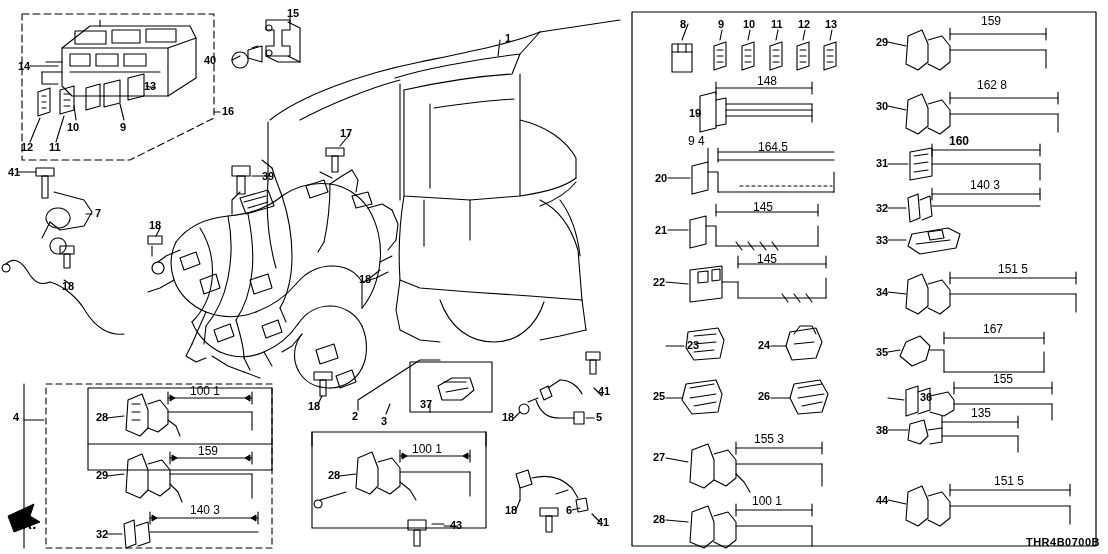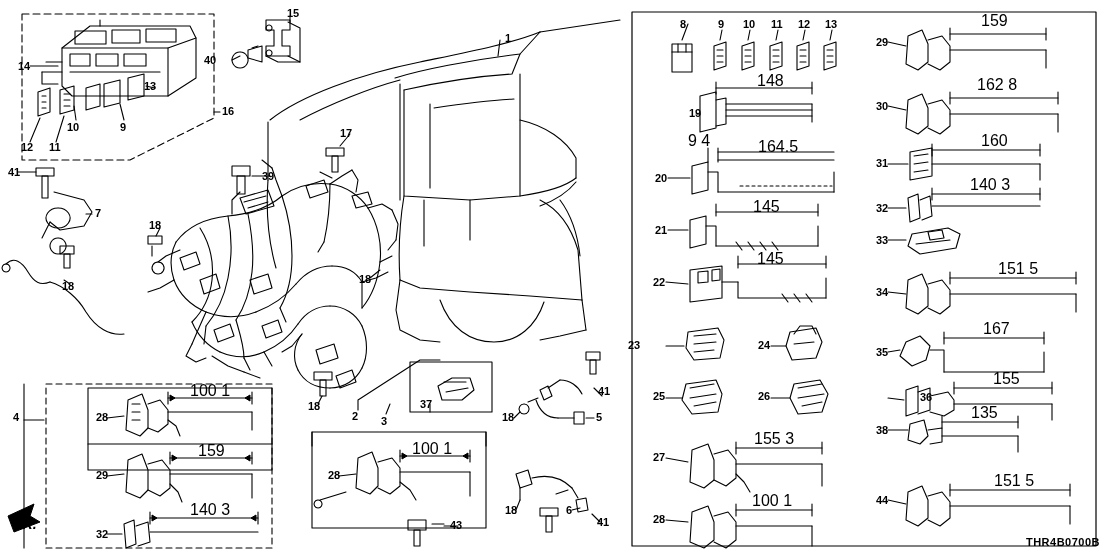--- a/index.html
+++ b/index.html
@@ -1,21 +1,21 @@
 <!DOCTYPE html>
 <html><head>
 <meta charset="utf-8">
 <style>
   html,body{margin:0;padding:0;background:#ffffff;}
   body{width:1108px;height:554px;position:relative;overflow:hidden;
        font-family:"Liberation Sans",sans-serif;color:#000;}
   #root{position:absolute;inset:0;}
   svg{position:absolute;left:0;top:0;width:1108px;height:554px;}
   .lbl{position:absolute;font-size:11px;line-height:11px;font-weight:700;color:#000;white-space:nowrap;}
-  .dim{position:absolute;font-size:16px;line-height:10px;color:#000;white-space:nowrap;}
+  .dim{position:absolute;font-size:12px;line-height:10px;color:#000;white-space:nowrap;}
   .code{position:absolute;right:8px;bottom:6px;font-size:11px;font-weight:700;letter-spacing:.5px;}
   .fr{position:absolute;left:14px;bottom:22px;font-size:14px;font-weight:700;font-style:italic;}
 </style>
 </head>
 <body>
 
 <div id="root">
 
 <svg viewBox="0 0 1108 554">
   <g fill="none" stroke="#000" stroke-width="1.1" stroke-linecap="round" stroke-linejoin="round">
@@ -482,21 +482,21 @@
 <div class="lbl" style="left:825px;top:19px;">13</div>
 <div class="lbl" style="left:18px;top:61px;">14</div>
 <div class="lbl" style="left:287px;top:8px;">15</div>
 <div class="lbl" style="left:222px;top:106px;">16</div>
 <div class="lbl" style="left:340px;top:128px;">17</div>
 <div class="lbl" style="left:149px;top:220px;">18</div>
 <div class="lbl" style="left:689px;top:108px;">19</div>
 <div class="lbl" style="left:655px;top:173px;">20</div>
 <div class="lbl" style="left:655px;top:225px;">21</div>
 <div class="lbl" style="left:653px;top:277px;">22</div>
-<div class="lbl" style="left:628px;top:340px;text-align:center;">23</div>
+<div class="lbl" style="left:687px;top:340px;text-align:center;">23</div>
 <div class="lbl" style="left:758px;top:340px;">24</div>
 <div class="lbl" style="left:653px;top:391px;text-align:right;">25</div>
 <div class="lbl" style="left:758px;top:391px;">26</div>
 <div class="lbl" style="left:653px;top:452px;">27</div>
 <div class="lbl" style="left:653px;top:514px;">28</div>
 <div class="lbl" style="left:876px;top:37px;">29</div>
 <div class="lbl" style="left:876px;top:101px;">30</div>
 <div class="lbl" style="left:876px;top:158px;">31</div>
 <div class="lbl" style="left:876px;top:203px;">32</div>
 <div class="lbl" style="left:876px;top:235px;">33</div>
@@ -523,21 +523,21 @@
 <div class="lbl" style="left:505px;top:505px;">18</div>
 <div class="lbl" style="left:598px;top:386px;">41</div>
 <div class="lbl" style="left:597px;top:517px;">41</div>
 <div class="lbl" style="left:96px;top:412px;">28</div>
 <div class="lbl" style="left:96px;top:470px;">29</div>
 <div class="lbl" style="left:96px;top:529px;">32</div>
 <div class="lbl" style="left:328px;top:470px;">28</div>
 
 <div class="dim" style="left:981px;top:16px;">159</div>
 <div class="dim" style="left:977px;top:80px;">162 8</div>
-<div class="dim" style="left:981px;top:136px;">160</div>
+<div class="dim" style="left:949px;top:136px;font-weight:bold;">160</div>
 <div class="dim" style="left:970px;top:180px;">140 3</div>
 <div class="dim" style="left:998px;top:264px;">151 5</div>
 <div class="dim" style="left:983px;top:324px;">167</div>
 <div class="dim" style="left:993px;top:374px;">155</div>
 <div class="dim" style="left:971px;top:408px;">135</div>
 <div class="dim" style="left:994px;top:476px;">151 5</div>
 <div class="dim" style="left:757px;top:76px;">148</div>
 <div class="dim" style="left:758px;top:142px;">164.5</div>
 <div class="dim" style="left:688px;top:136px;">9 4</div>
 <div class="dim" style="left:753px;top:202px;">145</div>

